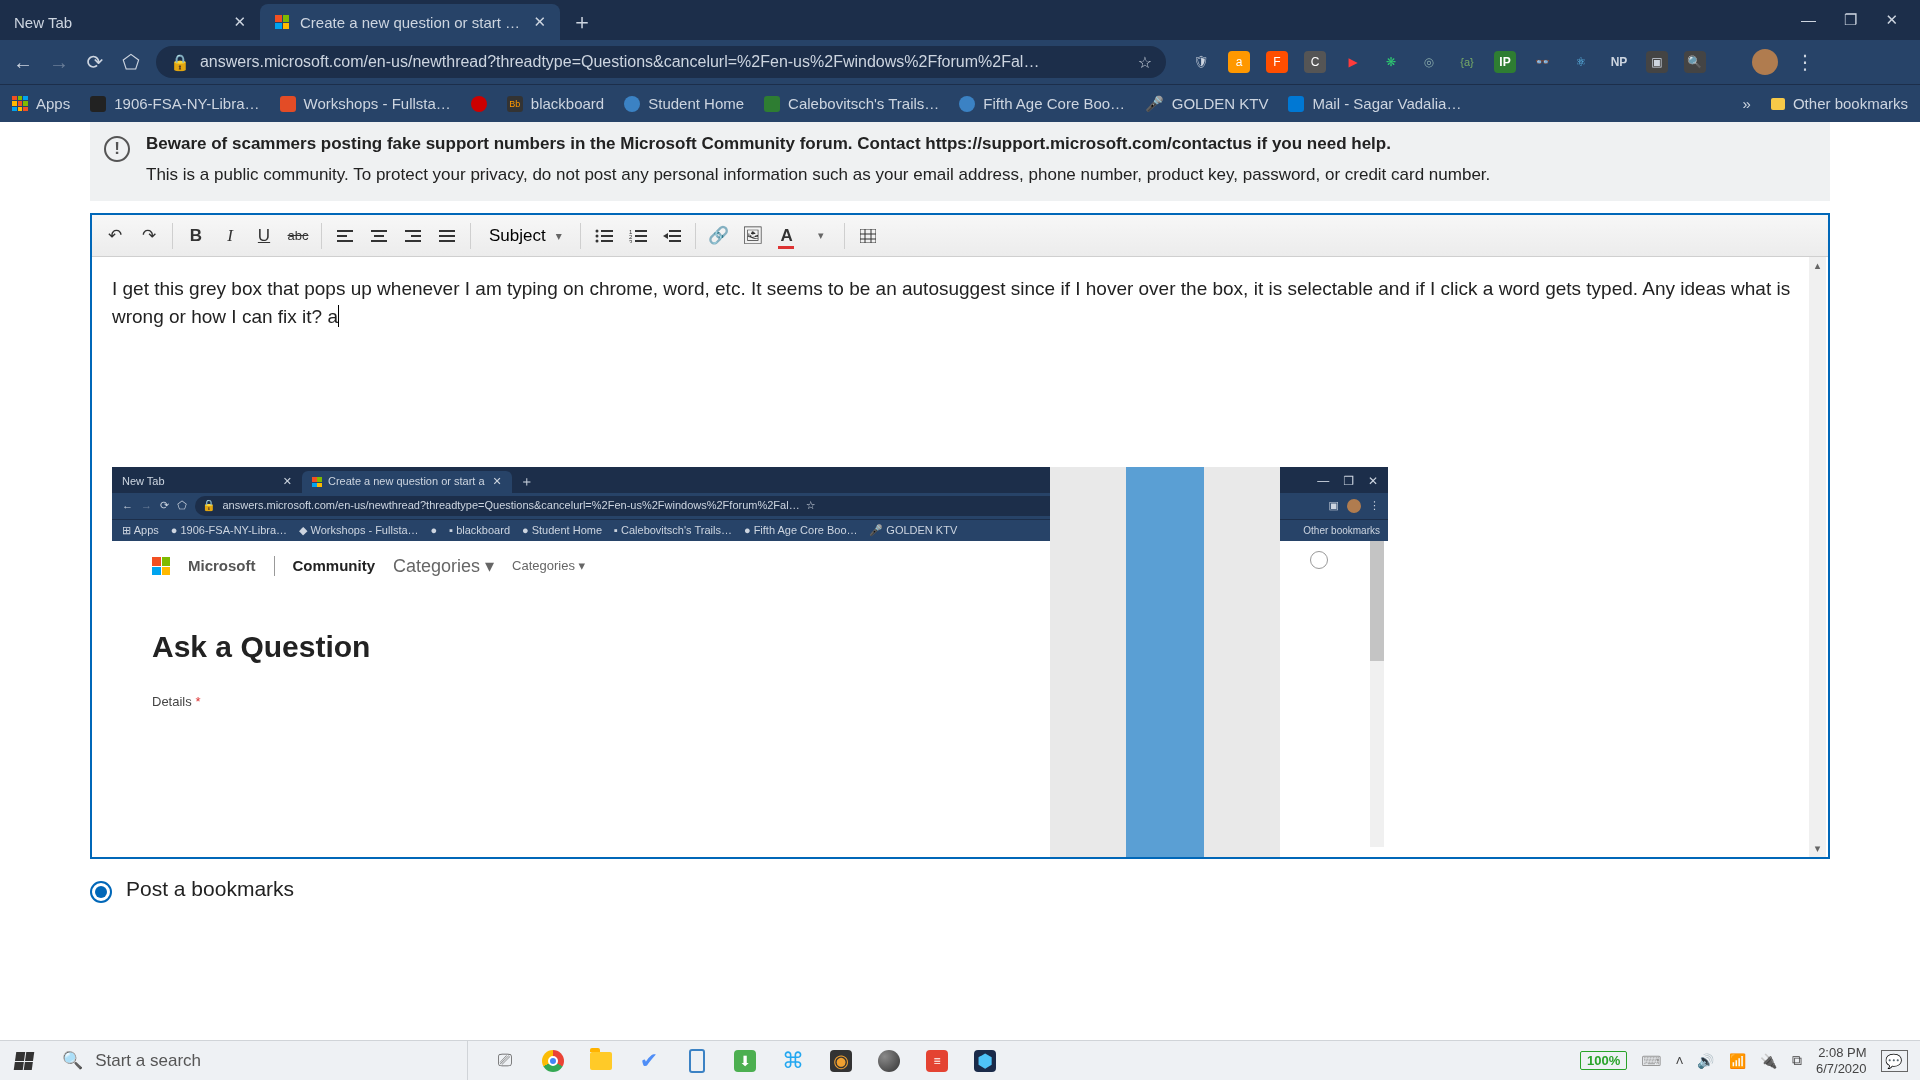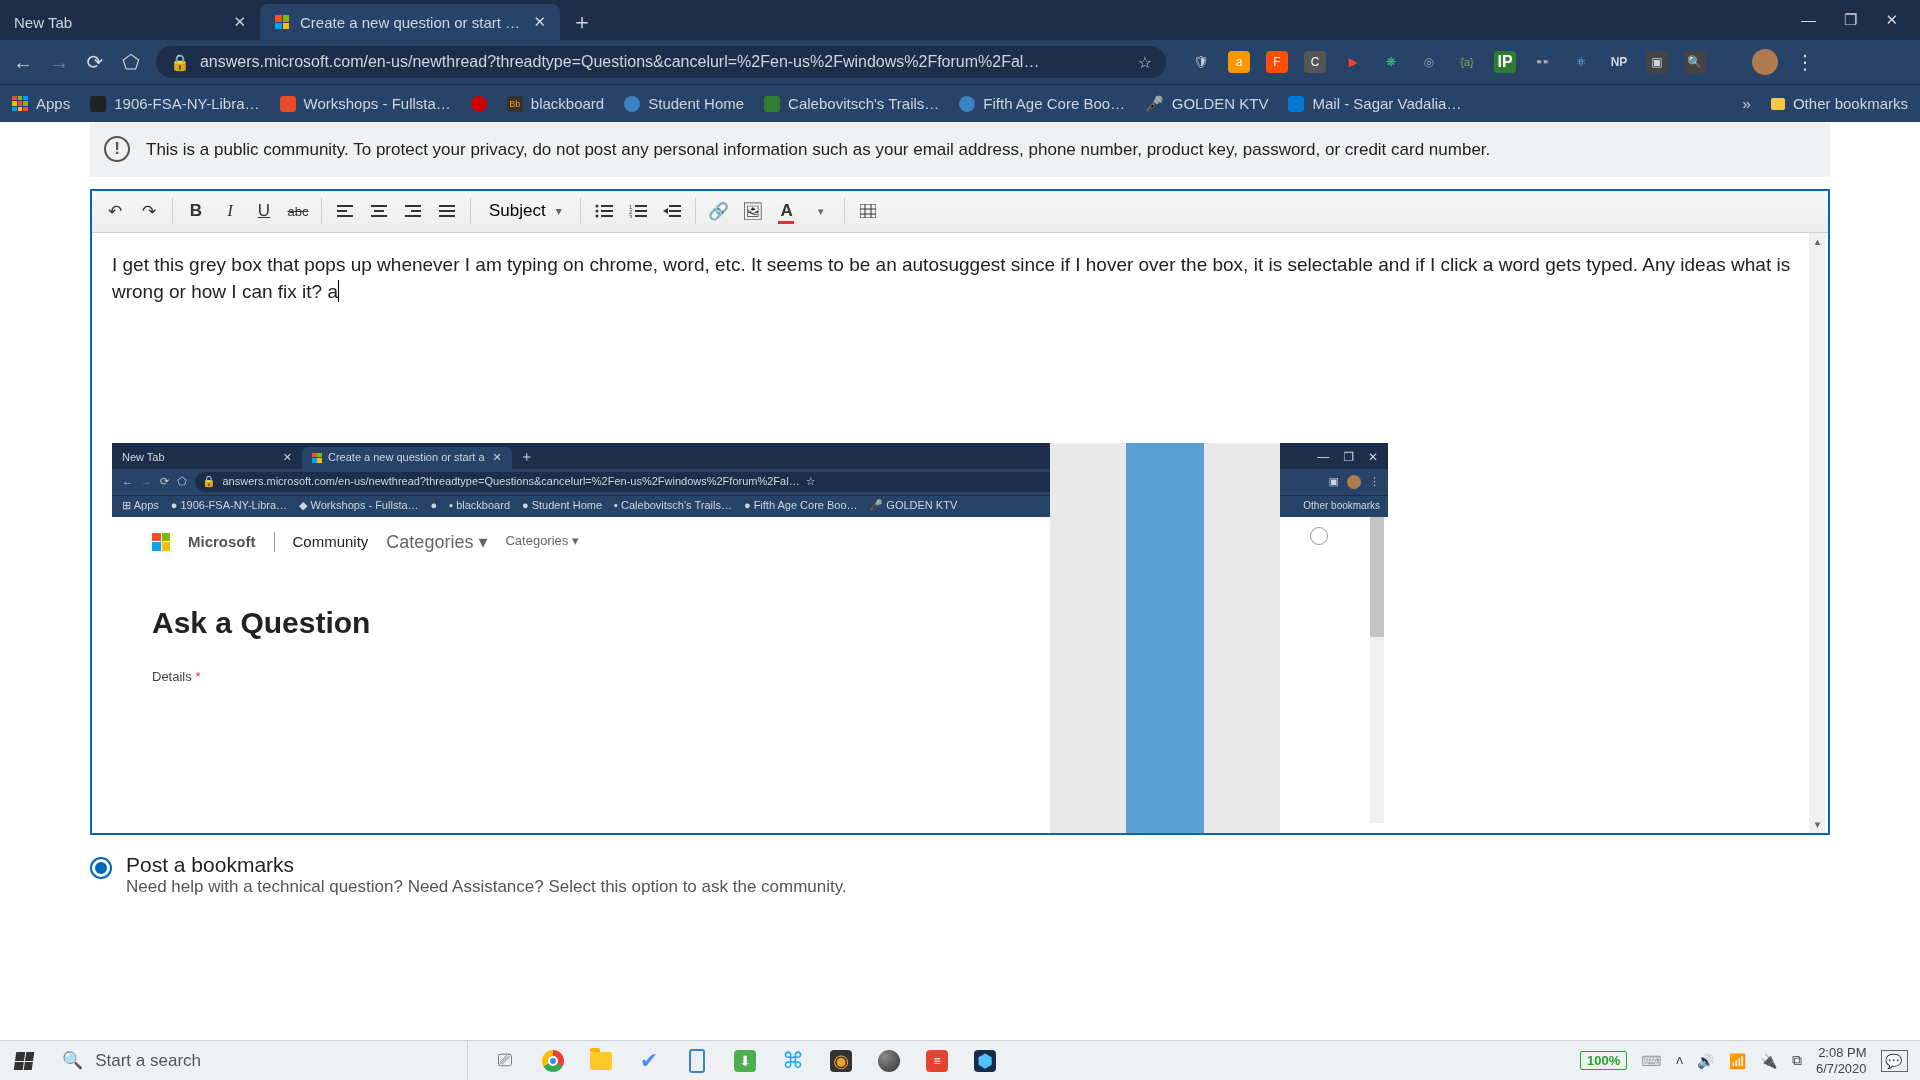--- a/index.html
+++ b/index.html
@@ -132,21 +132,21 @@
   </div>
   <div class="ext-icons">
     <span class="ext" style="color:#cdd5e0">🛡</span>
     <span class="ext" style="background:#ff9800;color:#fff">a</span>
     <span class="ext" style="background:#ff4e00;color:#fff">F</span>
     <span class="ext" style="background:#555;color:#fff">C</span>
     <span class="ext" style="color:#ff3b3b">▶</span>
     <span class="ext" style="color:#2ecc71">❋</span>
     <span class="ext" style="color:#8aa">◎</span>
     <span class="ext" style="color:#7a6;font-size:11px">{a}</span>
-    <span class="ext" style="background:#2e7d32;color:#fff;font-size:16px;font-weight:bold">IP</span>
+    <span class="ext" style="background:#2e7d32;color:#fff;font-size:12px;font-weight:bold">IP</span>
     <span class="ext">👓</span>
     <span class="ext" style="color:#6cf">⚛</span>
     <span class="ext" style="font-size:12px;font-weight:bold">NP</span>
     <span class="ext" style="background:#444;color:#cdd5e0">▣</span>
     <span class="ext" style="background:#444;color:#cdd5e0">🔍</span>
     <span style="width:14px"></span>
     <span class="avatar"></span>
     <span class="nav-icon">⋮</span>
   </div>
 </div>
@@ -205,20 +205,21 @@
   <span>»</span>
   <div class="bm">
       <span class="bm-folder"></span>
       <span>Other bookmarks</span>
     </div>
 </div>
 
 <div class="page">
   <div class="notice">
     <div class="warn-icon">!</div>
+    <div style="font-weight:600">Beware of scammers posting fake support numbers in the Microsoft Community forum. Contact https://support.microsoft.com/contactus if you need help.</div>
     <div style="margin-top:6px">This is a public community. To protect your privacy, do not post any personal information such as your email address, phone number, product key, password, or credit card number.</div>
   </div>
 
   <div class="editor-frame">
     <div class="toolbar">
       <span class="tbtn">↶</span>
       <span class="tbtn">↷</span>
       <span class="tsep"></span>
       <span class="tbtn" style="font-weight:bold">B</span>
       <span class="tbtn" style="font-style:italic;font-family:serif">I</span>
@@ -359,21 +360,21 @@
           <div class="mini-page">
             <div class="brandrow">
               <span class="ms-logo">
                   <span></span>
                   <span></span>
                   <span></span>
                   <span></span>
                 </span>
               <span style="font-weight:600;color:#555">Microsoft</span>
               <span class="vert"></span>
-              <span style="font-weight:400">Community</span>
+              <span style="font-weight:700">Community</span>
               <span style="color:#666;font-size:18px">Categories ▾</span>
               <span style="color:#666;font-size:13px">Categories ▾</span>
             </div>
             <h1>Ask a Question</h1>
             <div class="flabel" style="margin-top:18px"><span>Details</span> <span class="req">*</span></div>
           </div>
         </div>
       </div>
 
       
@@ -410,21 +411,20 @@
         <div class="thumb-up">▴</div>
         <div class="thumb-down">▾</div>
       </div>
     </div>
   </div>
 
   <div class="radio-row">
     <div class="radio"></div>
     <div class="radio-text">
       <div class="t1">Post a bookmarks</div>
-      <div class="t2">Need help with a technical question? Need Assistance? Select this option to ask the community.</div>
     </div>
   </div>
 </div>
 
 <div class="taskbar">
   <div class="start">
     <span class="win-logo">
         <span></span>
         <span></span>
         <span></span>

